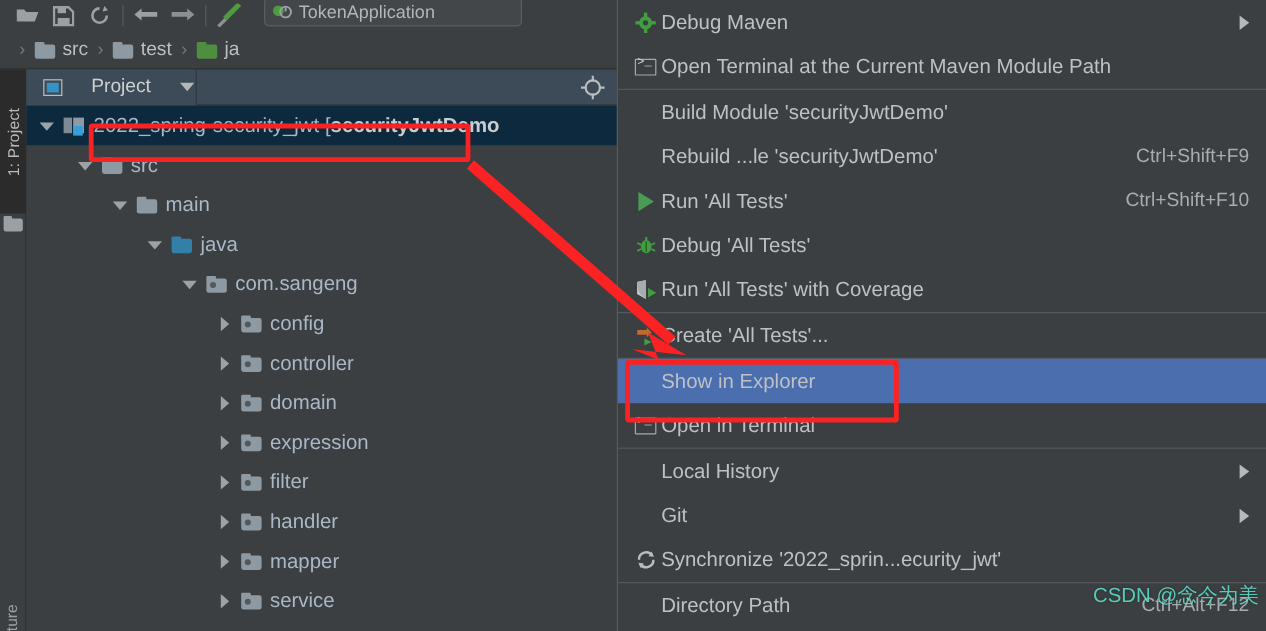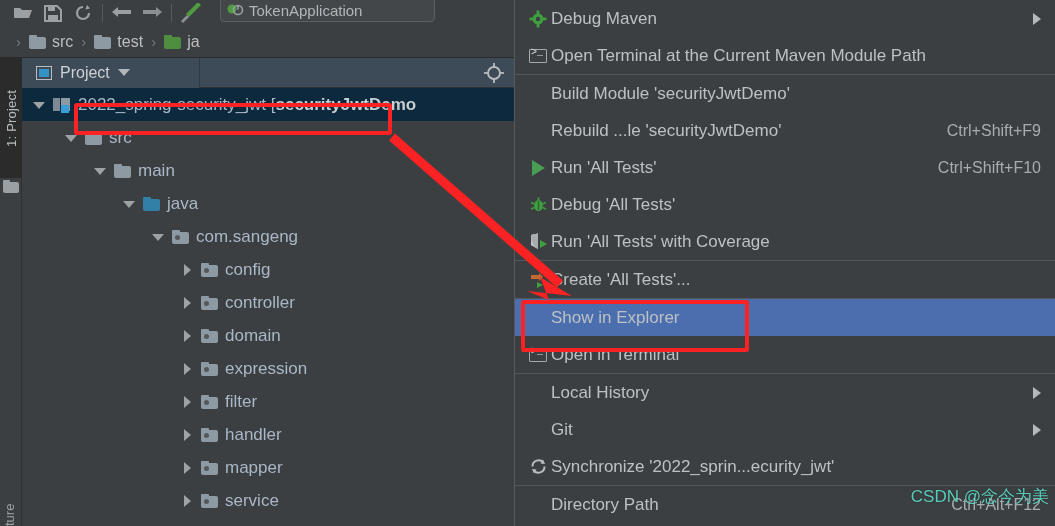--- a/index.html
+++ b/index.html
@@ -142,23 +142,23 @@
 
   
   .panel-header {
     position: absolute; left: 22px; top: 58px;
     width: 494px; height: 30px;
     background: #3c4b57;
     border-bottom: 1px solid #2f3133;
     display: flex; align-items: center;
   }
   .panel-tab {
-    display: flex; align-items: center; gap: 8px;
+    display: flex; align-items: center; gap: 24px;
     padding-left: 14px; height: 30px;
-    width: 178px;
+    width: 142px;
     background: #3c4b57;
     border-right: 1px solid #31383f;
   }
   .panel-tab .tabicon {
     width: 16px; height: 14px;
     border: 1px solid #b9bdbf; background: #3c4b57;
     display: block; position: relative;
   }
   .panel-tab .tabicon::after {
     content: ""; position: absolute; left: 2px; top: 2px;

